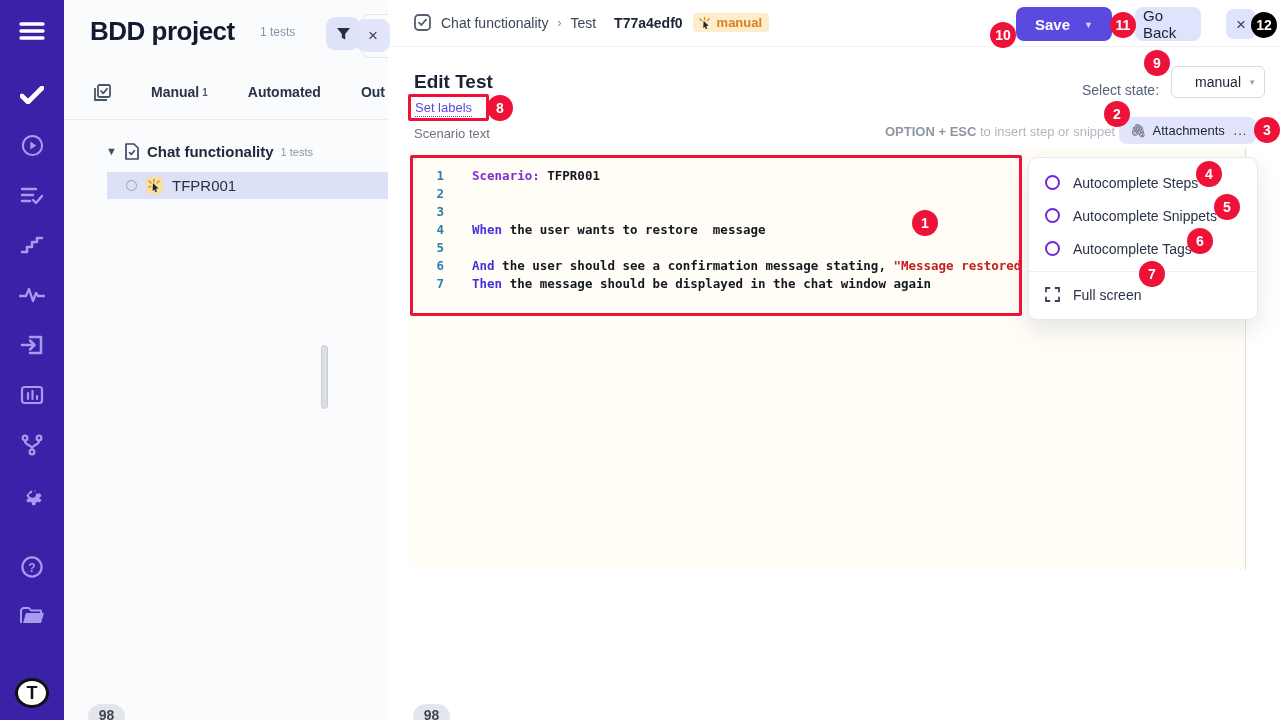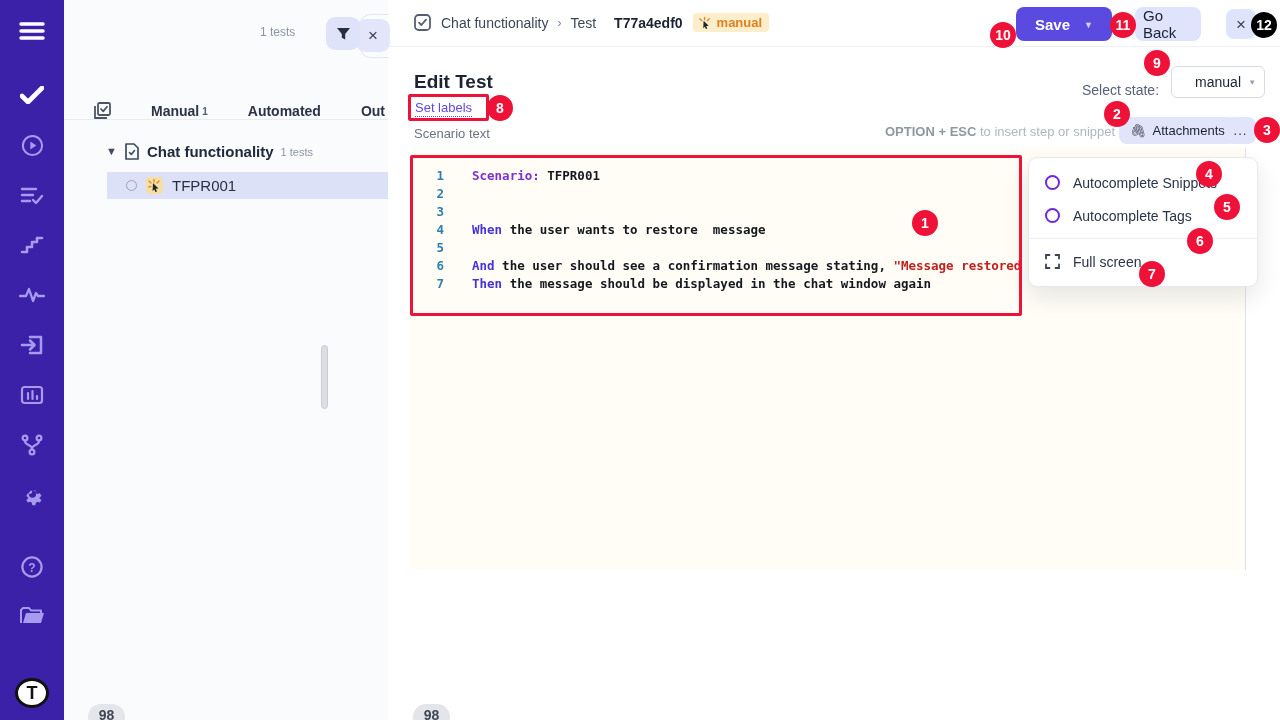--- a/index.html
+++ b/index.html
@@ -22,21 +22,21 @@
   .panel-title { position:absolute; left:26px; top:16px; font-size:26px; font-weight:800; color:#131b30; letter-spacing:-0.5px; }
   .panel-count { position:absolute; left:196px; top:25px; font-size:12px; color:#8b94a7; }
   .sq-btn { position:absolute; width:34px; height:33px; background:#dfe3fa; border-radius:9px;
             display:flex; align-items:center; justify-content:center; cursor:pointer; }
   .filter-btn { left:262px; top:17px; z-index:2; }
   .panel-close { left:292px; top:19px; background:#e3e6fb; z-index:1; }
   .popup-ghost { position:absolute; left:296px; top:14px; width:40px; height:44px; border:1px solid #e3e5ea;
                  border-radius:10px; background:transparent; }
   .close-x { font-size:17px; color:#39414f; line-height:1; }
 
-  .tabs { position:absolute; left:0; top:84px; width:324px; height:36px; display:flex; align-items:flex-end;
+  .tabs { position:absolute; left:0; top:84px; width:324px; height:36px; display:flex; align-items:flex-start;
           border-bottom:1px solid #e9ebef; }
   .tab-ico { margin-left:30px; color:#4a5468; display:flex; }
   .tab { font-size:14px; font-weight:700; color:#2a3347; margin-left:40px; white-space:nowrap; cursor:pointer; }
   .tab sup { font-size:10px; font-weight:600; color:#525c70; margin-left:3px; vertical-align:1px; }
 
   .tree { position:absolute; left:0; top:136px; width:324px; }
   .tree-folder { display:flex; align-items:center; height:30px; padding-left:42px; }
   .chev { color:#404a5e; font-size:11px; margin-right:8px; }
   .doc-ico { color:#404a5e; margin-right:8px; display:flex; }
   .tree-folder-label { font-size:15px; font-weight:700; color:#202a3c; }
@@ -213,20 +213,21 @@
           <path d="M4 18 L7 8 L25 8 L22 18 Z" fill="currentColor"></path>
         </svg>
     </div>
     <div class="rail-logo">
       <div class="logo-circle">T</div>
     </div>
   </nav>
 
   <section class="panel">
     <div class="panel-header">
+      <div class="panel-title">BDD project</div>
       <div class="panel-count">1 tests</div>
       <div class="popup-ghost"></div>
       <div class="sq-btn filter-btn">
         <svg width="15" height="14" viewBox="0 0 15 14">
             <path d="M1 1 L14 1 L9.2 7 L9.2 12.5 L5.8 10.8 L5.8 7 Z" fill="#262e40"></path>
           </svg>
       </div>
       <div class="sq-btn panel-close">
         <span class="close-x">×</span>
       </div>
@@ -348,20 +349,24 @@
           <div class="code-line"><span class="ln">4</span><span class="code"><span class="seg-kw">When</span><span> the user wants to restore  message</span></span></div>
           <div class="code-line"><span class="ln">5</span></div>
           <div class="code-line"><span class="ln">6</span><span class="code"><span class="seg-kw">And</span><span> the user should see a confirmation message stating, </span><span class="seg-str">"Message restored succe</span></span></div>
           <div class="code-line"><span class="ln">7</span><span class="code"><span class="seg-kw">Then</span><span> the message should be displayed in the chat window again</span></span></div>
         </div>
     </div>
 
     <div class="menu">
       <div class="menu-item">
         <span class="menu-radio"></span>
+        <span>Autocomplete Steps</span>
+      </div>
+      <div class="menu-item">
+        <span class="menu-radio"></span>
         <span>Autocomplete Snippets</span>
       </div>
       <div class="menu-item">
         <span class="menu-radio"></span>
         <span>Autocomplete Tags</span>
       </div>
       <div class="menu-divider"></div>
       <div class="menu-item">
         <span class="menu-full-ico">
           <svg width="15" height="15" viewBox="0 0 15 15">

